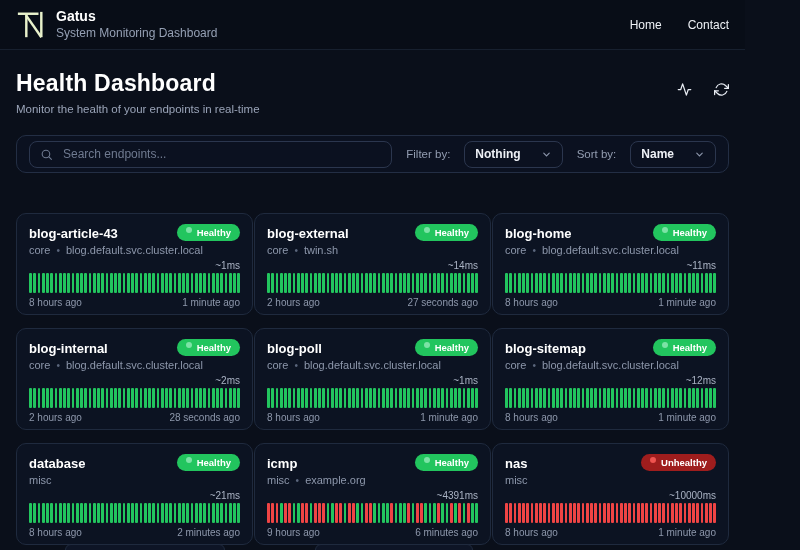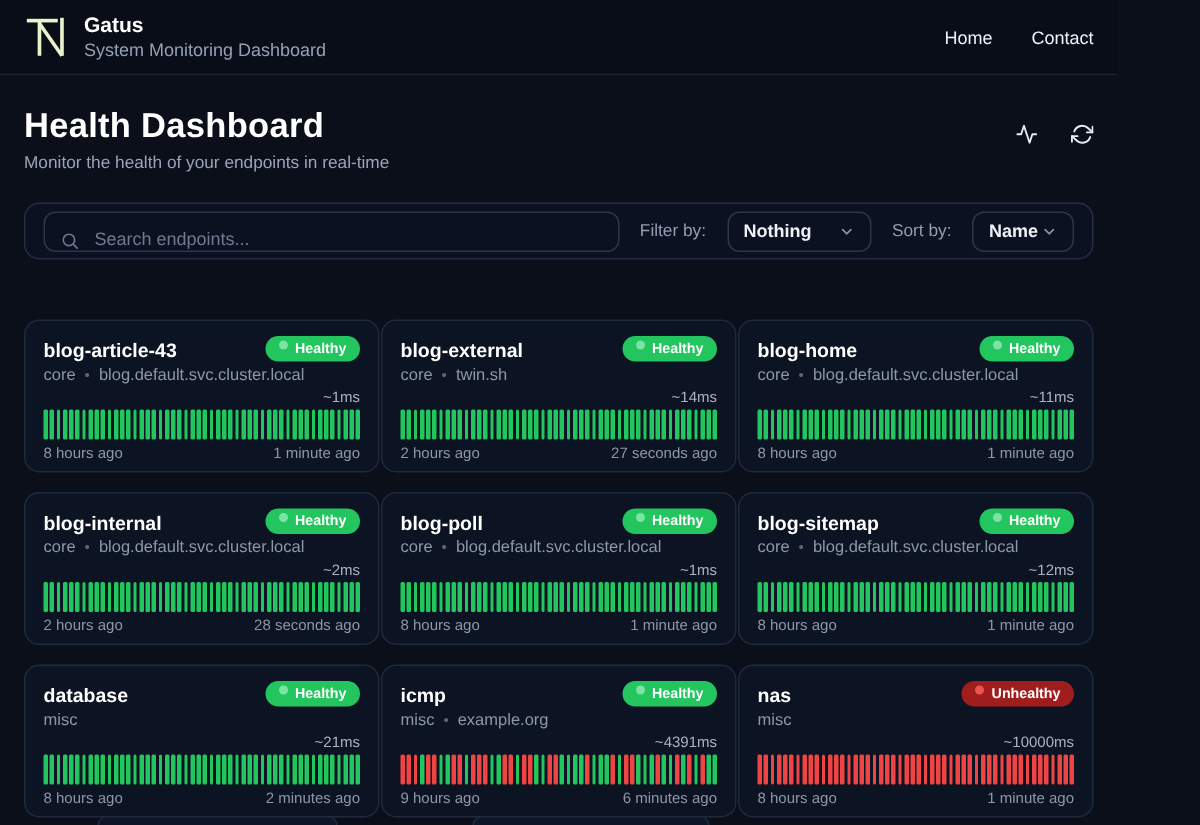--- a/index.html
+++ b/index.html
@@ -23,26 +23,26 @@
 
   
   .hero{padding:16px 16px 0;display:flex;align-items:flex-start}
   .hero h1{margin:4px 0 0;color:#fff;font-size:23px;font-weight:800;letter-spacing:.2px}
   .hero-sub{color:#9aa4b8;font-size:11.5px;margin-top:6px}
   .hero-icons{margin-left:auto;display:flex;gap:22px;align-items:center;margin-top:16px;color:#e8ecf3}
   .hero-icons svg{width:15px;height:15px;display:block;cursor:pointer}
 
   
   .toolbar{margin:20px 16px 0;border:1px solid #232e44;border-radius:10px;padding:0 12px;display:flex;align-items:center;gap:14px;background:#0b1120;height:38px}
-  .search{flex:1;display:flex;align-items:flex-end;gap:8px;border:1px solid #2b364e;border-radius:8px;padding:0 10px;height:27px;color:#6f7a90}
+  .search{flex:1;display:flex;align-items:center;gap:8px;border:1px solid #2b364e;border-radius:8px;padding:0 10px;height:27px;color:#6f7a90}
   .search svg{width:13px;height:13px;flex:0 0 auto}
   .search input{background:transparent;border:none;outline:none;color:#dfe5ee;font-size:12px;width:100%;font-family:"Liberation Sans",sans-serif}
   .search input::placeholder{color:#6f7a90}
   .ctl-label{color:#939db1;font-size:11.5px;white-space:nowrap}
-  .select{display:flex;align-items:center;gap:2px;border:1px solid #2b364e;border-radius:8px;padding:0 10px;height:27px;color:#eef1f6;font-size:12px;font-weight:600;cursor:pointer}
+  .select{display:flex;align-items:center;gap:20px;border:1px solid #2b364e;border-radius:8px;padding:0 10px;height:27px;color:#eef1f6;font-size:12px;font-weight:600;cursor:pointer}
   .select svg{width:11px;height:11px;color:#8b95aa}
 
   
   .grid{margin:40px 16px 0;display:grid;grid-template-columns:repeat(3,1fr);gap:13px 1px}
   .card{background:var(--panel);border:1px solid #1f2a3e;border-radius:10px;padding:10px 12px;height:102px;overflow:hidden;cursor:pointer}
   .card-head{display:flex;align-items:flex-start;justify-content:space-between}
   .card-title{color:#fff;font-size:13px;font-weight:700;padding-top:2px}
   .badge{display:flex;align-items:flex-start;gap:5px;border-radius:999px;padding:3px 9px;font-size:9.5px;font-weight:700;color:#fff}
   .badge.healthy{background:var(--green)}
   .badge.unhealthy{background:var(--badge-unhealthy)}

